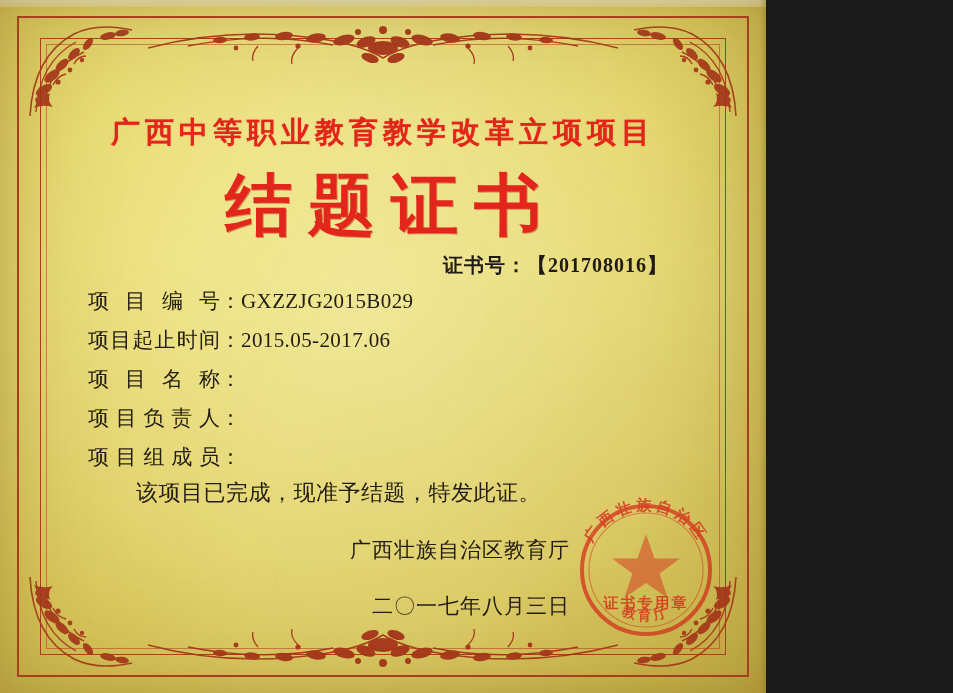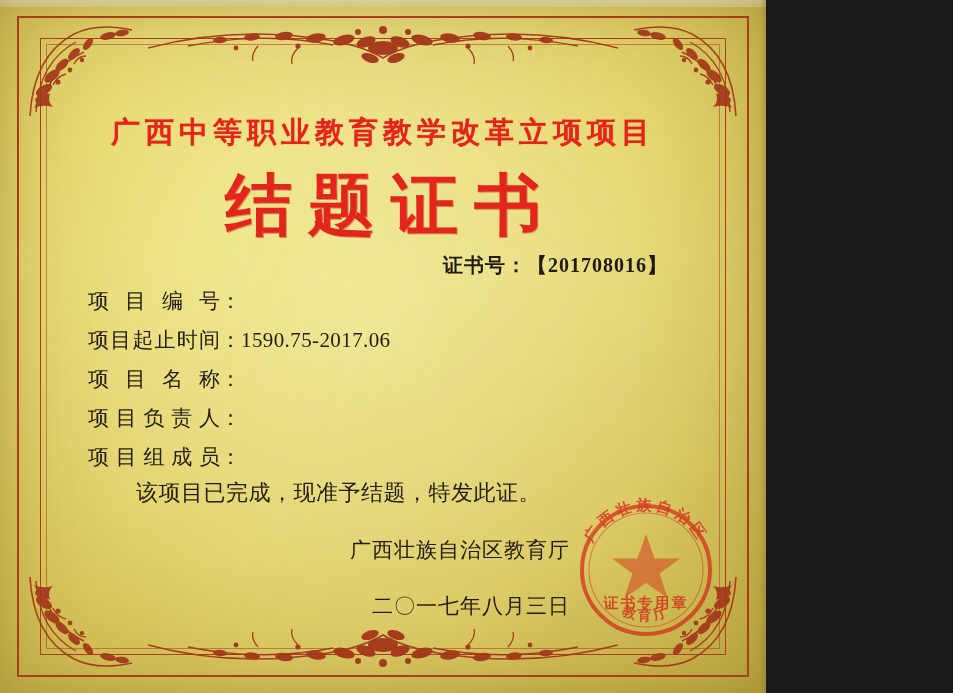--- a/index.html
+++ b/index.html
@@ -408,33 +408,34 @@
   <div id="fields">
 
     <div class="field-row">
       <div class="field-label">
         <span>项</span>
         <span>目</span>
         <span>编</span>
         <span>号</span>
       </div>
       <div class="field-colon">：</div>
+      <div class="field-value latin">GXZZJG2015B029</div>
     </div>
 
     <div class="field-row">
       <div class="field-label">
         <span>项</span>
         <span>目</span>
         <span>起</span>
         <span>止</span>
         <span>时</span>
         <span>间</span>
       </div>
       <div class="field-colon">：</div>
-      <div class="field-value latin">1590.75-2017.06</div>
+      <div class="field-value latin">2015.05-2017.06</div>
     </div>
 
     <div class="field-row">
       <div class="field-label">
         <span>项</span>
         <span>目</span>
         <span>名</span>
         <span>称</span>
       </div>
       <div class="field-colon">：</div>

